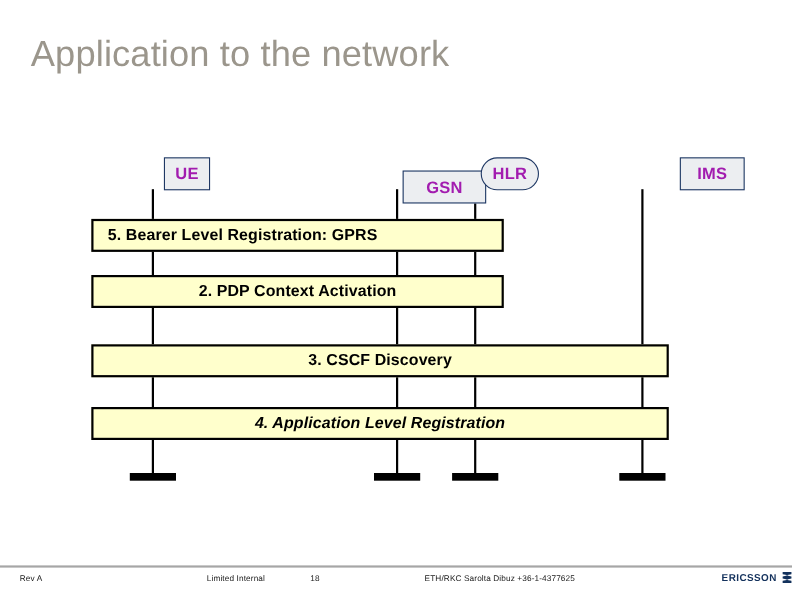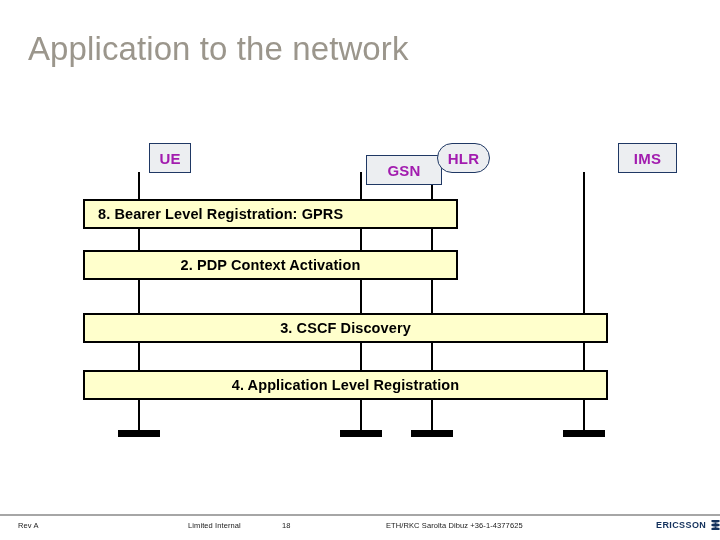--- a/index.html
+++ b/index.html
@@ -162,32 +162,32 @@
       <span>GSN</span>
     </div>
     <div class="node-box" style="left:406px; top:143px; width:53px; height:30px;border-radius:15px;">
       <span>HLR</span>
     </div>
     <div class="node-box" style="left:587px; top:143px; width:59px; height:30px;">
       <span>IMS</span>
     </div>
 
     <div class="step-bar align-left" style="left:83px; top:199px; width:375px; height:30px;">
-      <span>8. Bearer Level Registration: GPRS</span>
+      <span>5. Bearer Level Registration: GPRS</span>
     </div>
 
     <div class="step-bar align-center" style="left:83px; top:250px; width:375px; height:30px;">
       <span>2. PDP Context Activation</span>
     </div>
 
     <div class="step-bar align-center" style="left:83px; top:313px; width:525px; height:30px;">
       <span>3. CSCF Discovery</span>
     </div>
 
-    <div class="step-bar align-center" style="left:83px; top:370px; width:525px; height:30px;">
+    <div class="step-bar align-center" style="left:83px; top:370px; width:525px; height:30px;font-style:italic;">
       <span>4. Application Level Registration</span>
     </div>
 
     <div class="terminator" style="left:118px; top:430px; width:42px;"></div>
     <div class="terminator" style="left:340px; top:430px; width:42px;"></div>
     <div class="terminator" style="left:411px; top:430px; width:42px;"></div>
     <div class="terminator" style="left:563px; top:430px; width:42px;"></div>
 
   </div>
 

